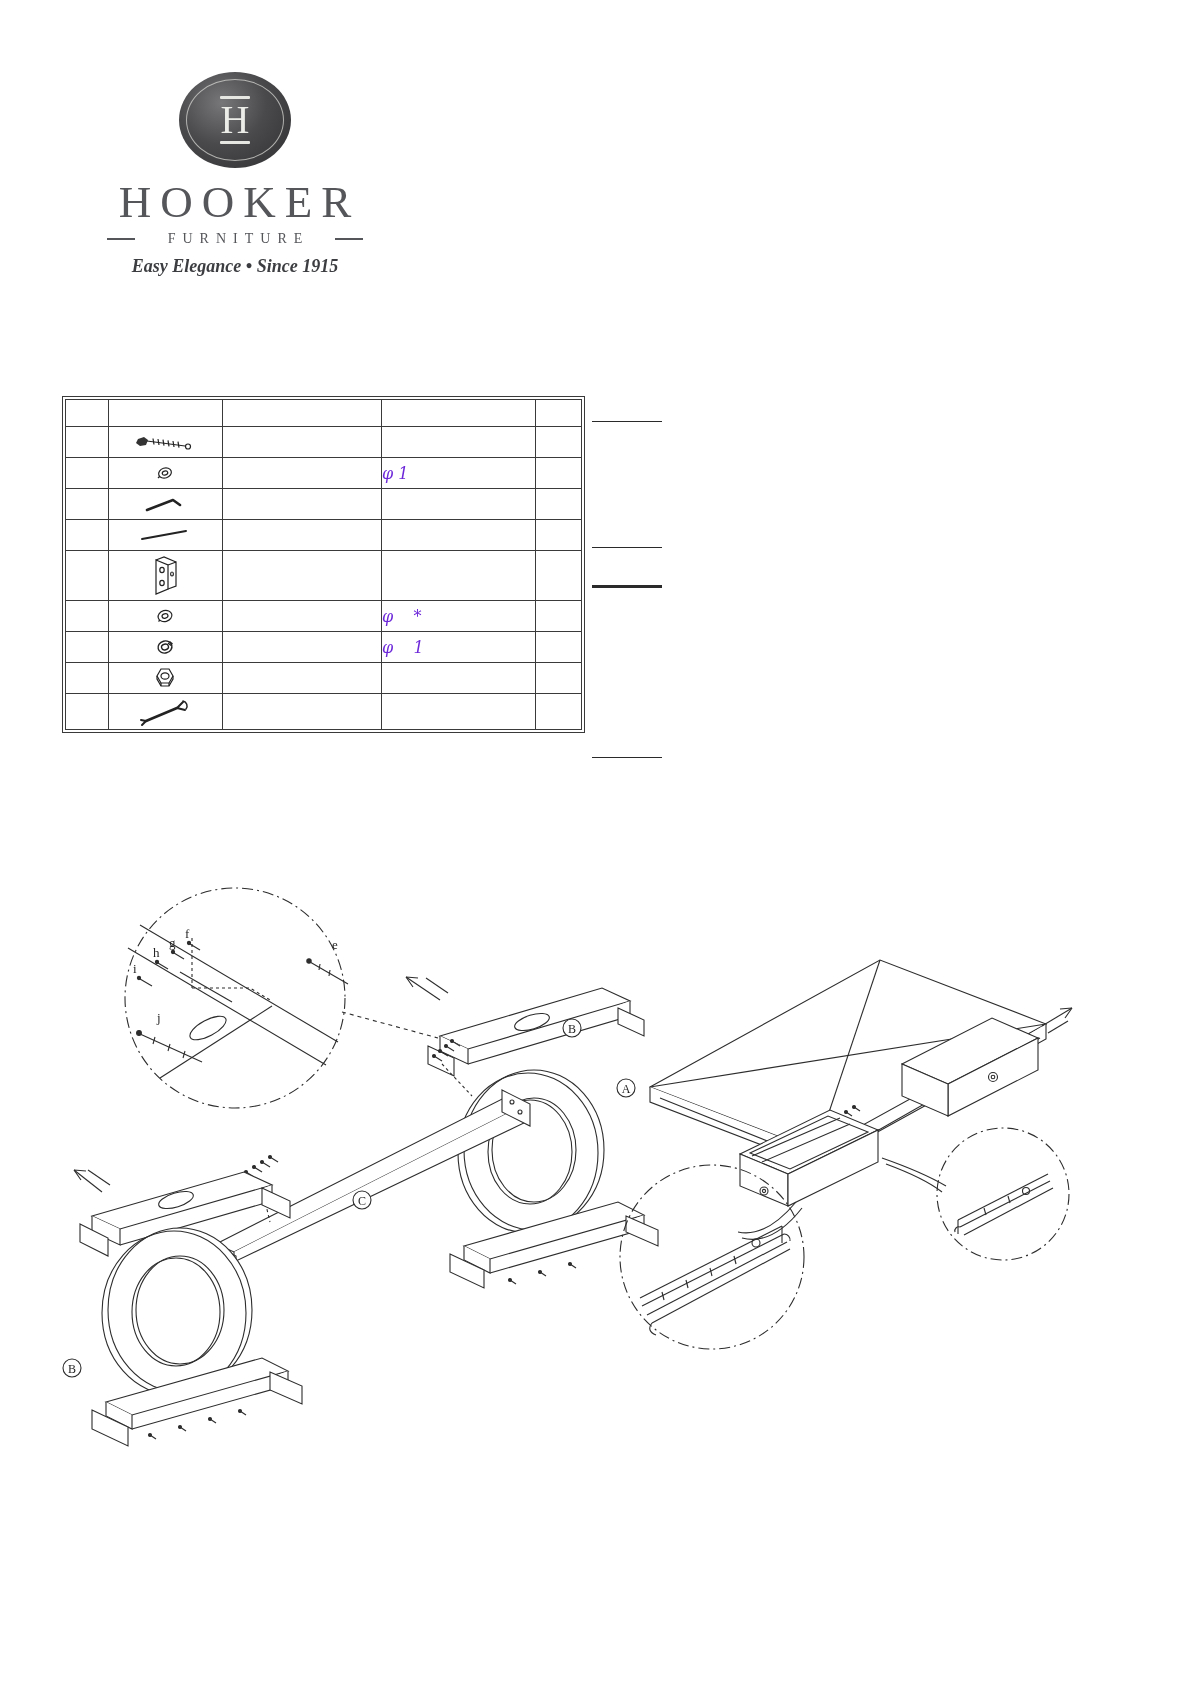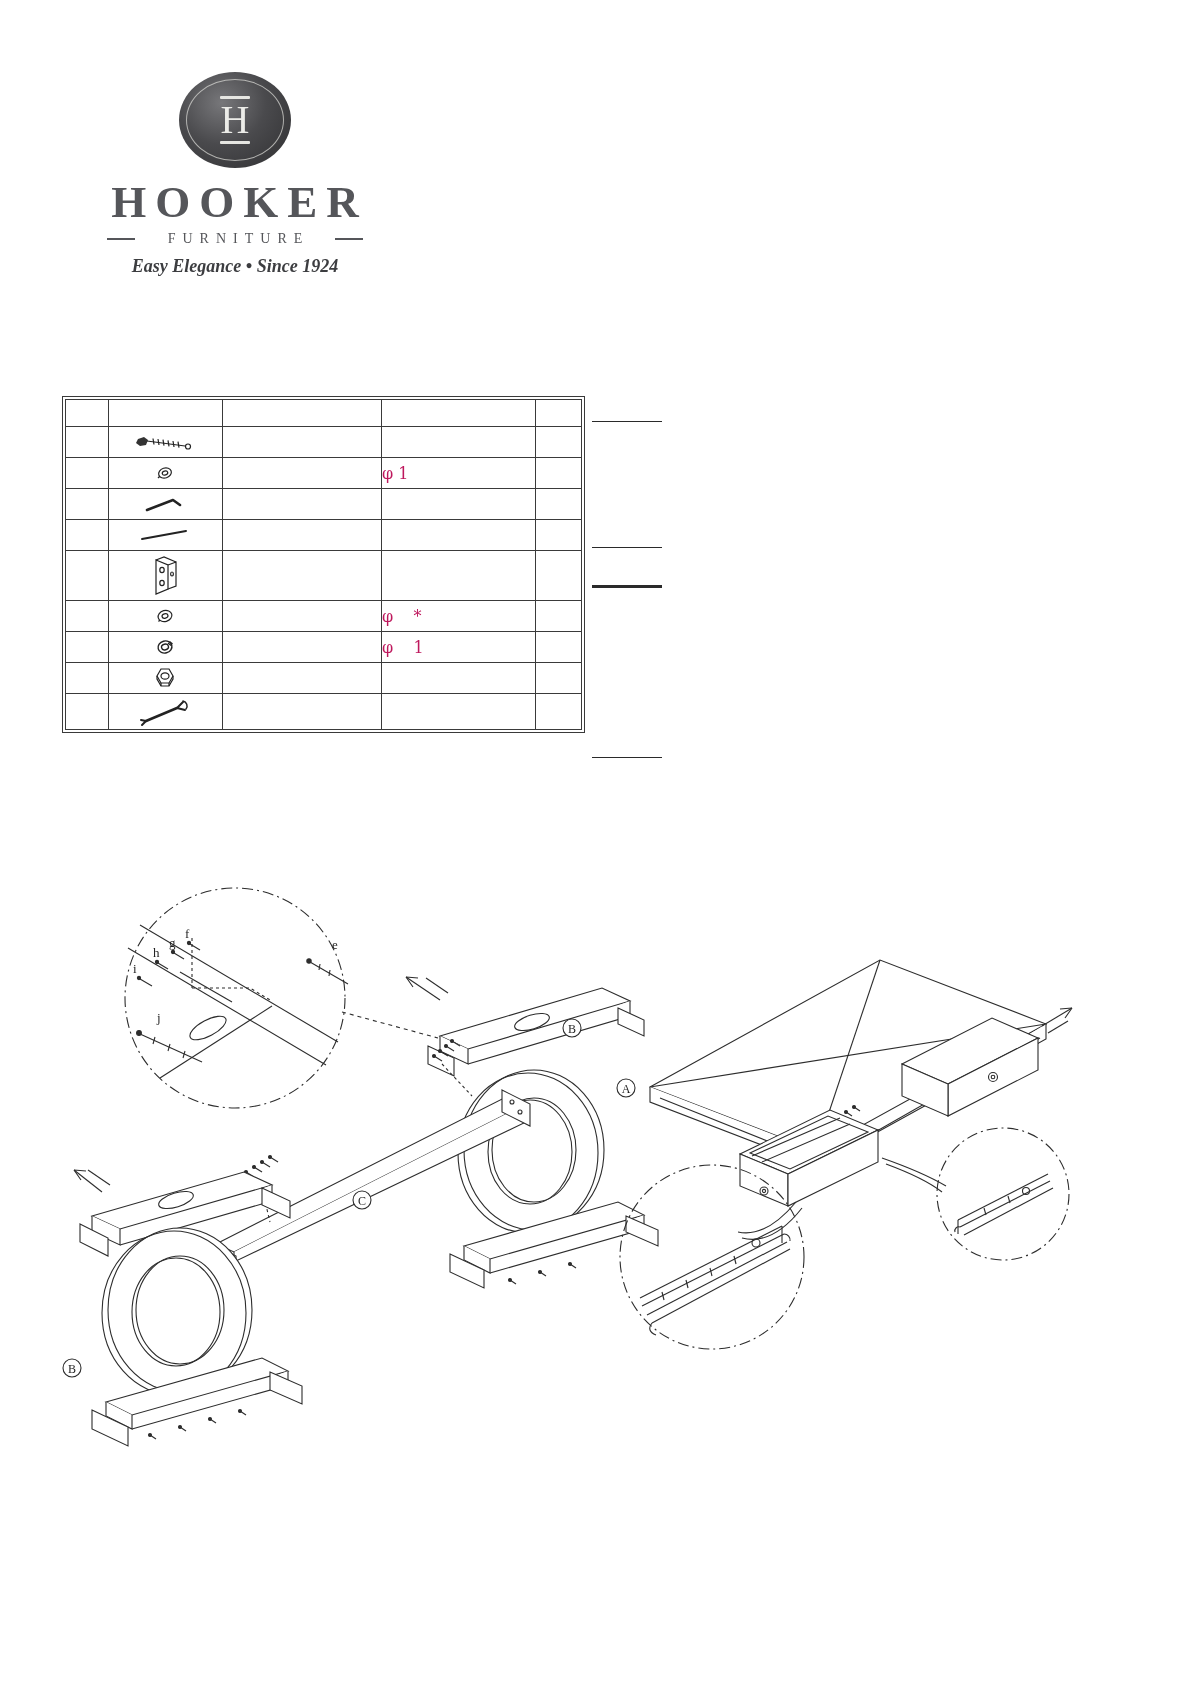--- a/index.html
+++ b/index.html
@@ -19,21 +19,21 @@
     content:"";position:absolute;inset:7px;border:1px solid #d6d6d2;border-radius:50%;opacity:.75;
   }
   .monogram-wrap{position:relative;line-height:1;}
   .mono-bar{width:30px;height:3px;background:#e6e6e2;margin:3px auto;border-radius:1px;}
   .monogram{
     font-family:"Liberation Serif","DejaVu Serif",serif;font-size:40px;line-height:.9;
     color:#ecece8;letter-spacing:0;
   }
   .brand{
     margin-top:8px;font-family:"Liberation Serif","DejaVu Serif",serif;
-    font-size:45px;letter-spacing:9px;text-indent:9px;color:#55565a;font-weight:700;
+    font-size:45px;letter-spacing:9px;text-indent:9px;color:#55565a;font-weight:400;
   }
   .furniture-row{display:flex;align-items:center;justify-content:center;gap:26px;margin-top:3px;color:#55565a;}
   .rule{width:28px;height:1.5px;background:#55565a;}
   .furn{
     font-family:"Liberation Serif","DejaVu Serif",serif;font-size:14px;
     letter-spacing:7px;text-indent:7px;color:#55565a;
   }
   .tagline{
     margin-top:9px;font-family:"Liberation Serif","DejaVu Serif",serif;
     font-style:italic;font-weight:bold;font-size:18px;color:#3c3d40;
@@ -42,22 +42,22 @@
   
   .parts-table-outer{
     position:absolute;left:62px;top:396px;width:523px;
     border:1.5px solid #3a3a3a;padding:2px;background:#fff;box-sizing:border-box;
   }
   .parts-table-outer table{border-collapse:collapse;width:100%;table-layout:fixed;}
   .parts-table-outer td{border:1px solid #3a3a3a;padding:0;vertical-align:middle;}
   .c1{width:43px;} .c2{width:112px;} .c3{width:158px;} .c4{width:152px;} .c5{width:46px;}
   .icon-cell{text-align:center;}
   .dim{
-    font-family:"DejaVu Serif","Liberation Serif",serif;
-    font-size:16px;color:#be185d;padding-left:28px;white-space:pre;
+    font-family:"DejaVu Serif","Liberation Serif",serif;font-style:italic;
+    font-size:16px;color:#6d28d9;padding-left:28px;white-space:pre;
   }
   .rH{height:27px;} .rN{height:31px;} .rT{height:50px;} .rB{height:36px;}
   .part-icon{display:inline-block;vertical-align:middle;}
 
   
   .leader{position:absolute;background:#2a2a2a;height:1px;width:70px;}
   .leader.thick{height:2.5px;}
 
   
   .assembly{position:absolute;left:40px;top:850px;}
@@ -75,21 +75,21 @@
       <div class="monogram">H</div>
       <div class="mono-bar"></div>
     </div>
   </div>
   <div class="brand">HOOKER</div>
   <div class="furniture-row">
     <span class="rule"></span>
     <span class="furn">FURNITURE</span>
     <span class="rule"></span>
   </div>
-  <div class="tagline">Easy Elegance • Since 1924</div>
+  <div class="tagline">Easy Elegance • Since 1915</div>
 </div>
 
 <div class="parts-table-outer">
   <table>
     <colgroup>
         <col class="c1">
         <col class="c2">
         <col class="c3">
         <col class="c4">
         <col class="c5">

